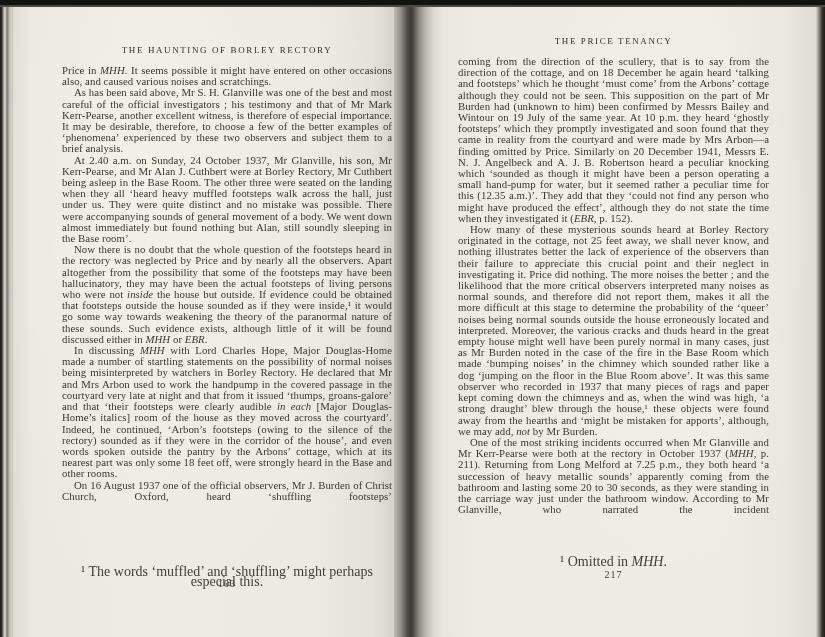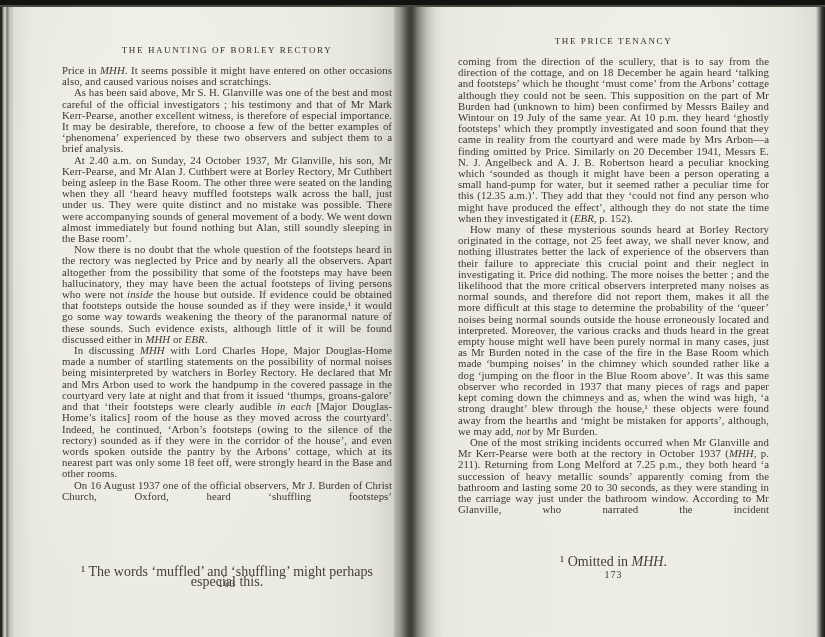--- a/index.html
+++ b/index.html
@@ -138,20 +138,20 @@
   <div class="page page-right">
     <div class="text-col">
       <div class="running-head">THE PRICE TENANCY</div>
       <div>
           <p class="para">coming from the direction of the scullery, that is to say from the direction of the cottage, and on 18 December he again heard ‘talking and footsteps’ which he thought ‘must come’ from the Arbons’ cottage although they could not be seen. This supposition on the part of Mr Burden had (unknown to him) been confirmed by Messrs Bailey and Wintour on 19 July of the same year. At 10 p.m. they heard ‘ghostly footsteps’ which they promptly investigated and soon found that they came in reality from the courtyard and were made by Mrs Arbon—a finding omitted by Price. Similarly on 20 December 1941, Messrs E. N. J. Angelbeck and A. J. B. Robertson heard a peculiar knocking which ‘sounded as though it might have been a person operating a small hand-pump for water, but it seemed rather a peculiar time for this (12.35 a.m.)’. They add that they ‘could not find any person who might have produced the effect’, although they do not state the time when they investigated it (<i>EBR</i>, p. 152).</p>
           <p class="para indent">How many of these mysterious sounds heard at Borley Rectory originated in the cottage, not 25 feet away, we shall never know, and nothing illustrates better the lack of experience of the observers than their failure to appreciate this crucial point and their neglect in investigating it. Price did nothing. The more noises the better ; and the likelihood that the more critical observers interpreted many noises as normal sounds, and therefore did not report them, makes it all the more difficult at this stage to determine the probability of the ‘queer’ noises being normal sounds outside the house erroneously located and interpreted. Moreover, the various cracks and thuds heard in the great empty house might well have been purely normal in many cases, just as Mr Burden noted in the case of the fire in the Base Room which made ‘bumping noises’ in the chimney which sounded rather like a dog ‘jumping on the floor in the Blue Room above’. It was this same observer who recorded in 1937 that many pieces of rags and paper kept coming down the chimneys and as, when the wind was high, ‘a strong draught’ blew through the house,¹ these objects were found away from the hearths and ‘might be mistaken for apports’, although, we may add, <i>not</i> by Mr Burden.</p>
           <p class="para indent cont">One of the most striking incidents occurred when Mr Glanville and Mr Kerr-Pearse were both at the rectory in October 1937 (<i>MHH</i>, p. 211). Returning from Long Melford at 7.25 p.m., they both heard ‘a succession of heavy metallic sounds’ apparently coming from the bathroom and lasting some 20 to 30 seconds, as they were standing in the carriage way just under the bathroom window. According to Mr Glanville, who narrated the incident</p>
         </div>
     </div>
     <div class="footnote">¹ Omitted in <i>MHH</i>.</div>
-    <div class="folio">173</div>
+    <div class="folio">217</div>
   </div>
 
   <div class="top-strip"></div>
   <div class="left-edge"></div>
   <div class="right-edge"></div>
 
 </div>
 
 </body></html>

